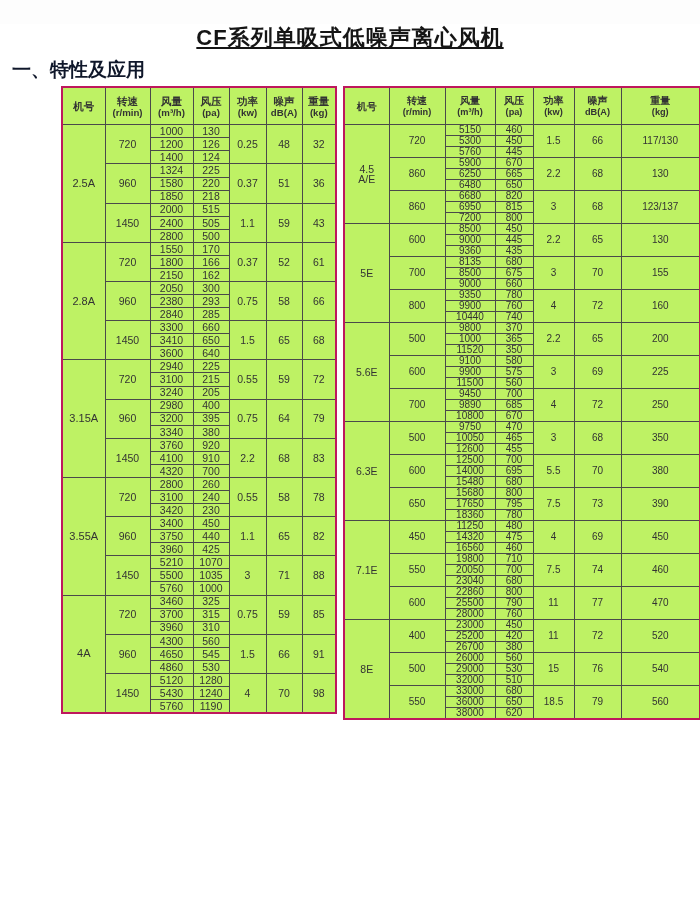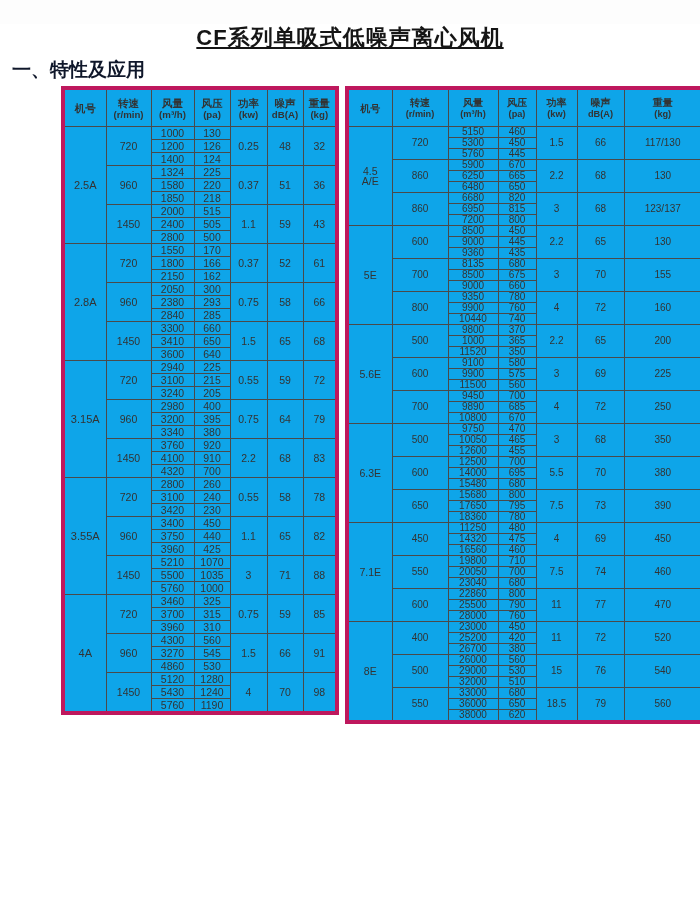--- a/index.html
+++ b/index.html
@@ -21,21 +21,21 @@
   .body-para{
     font-size:15px;line-height:1.7;text-align:justify;text-indent:2em;
     margin:2px 16px 0 20px;color:#2e2e2e;
     font-family:"Liberation Serif",serif;
   }
   .tables-wrap{
     display:flex;gap:6px;margin:4px 0 0 61px;align-items:stretch;
   }
   .perf-table{
     border-collapse:collapse;table-layout:fixed;height:628px;
-    border:4px solid #be185d;background:#0ea5e9;
+    border:2px solid #be185d;background:#bef264;
   }
   .perf-table th,.perf-table td{
     border:1px solid #4a4a4a;text-align:center;vertical-align:middle;
     padding:0;color:#333;
   }
   .perf-table th{height:36px;font-weight:bold;line-height:1.15;}
   .t-left{width:274px;font-size:10.5px;}
   .t-right{width:356px;font-size:10px;}
   .t-left th{font-size:10.5px;}
   .t-right th{font-size:10px;}
@@ -314,21 +314,21 @@
           </tr>
           <tr>
             <td rowspan="3">960</td>
             <td>4300</td>
             <td>560</td>
             <td rowspan="3">1.5</td>
             <td rowspan="3">66</td>
             <td rowspan="3">91</td>
           </tr>
           <tr>
-            <td>3270</td>
+            <td>4650</td>
             <td>545</td>
           </tr>
           <tr>
             <td>4860</td>
             <td>530</td>
           </tr>
           <tr>
             <td rowspan="3">1450</td>
             <td>5120</td>
             <td>1280</td>

